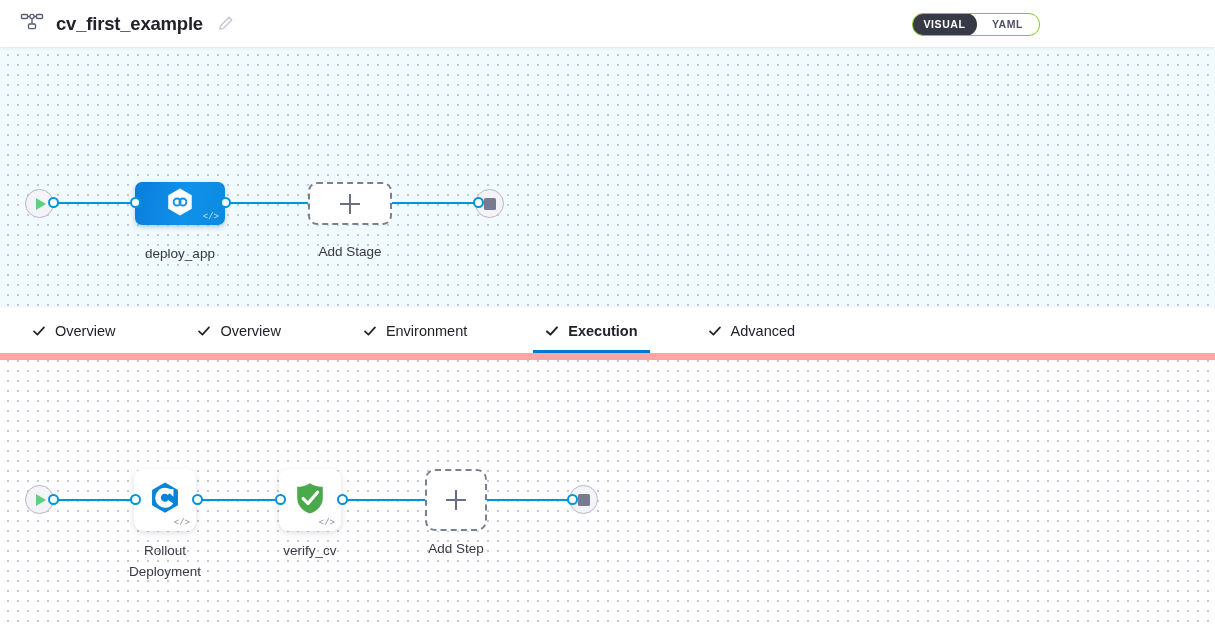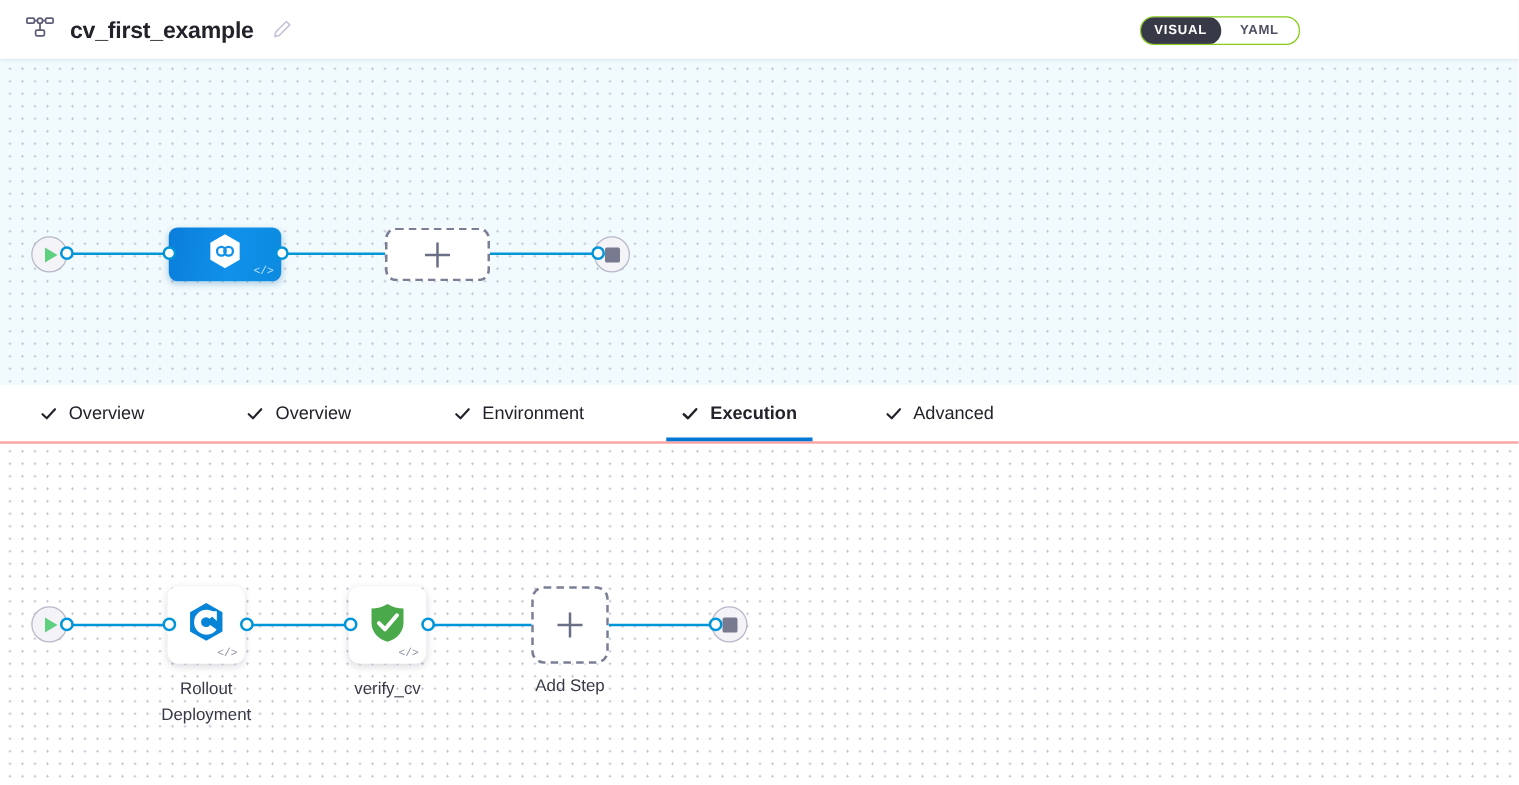--- a/index.html
+++ b/index.html
@@ -55,21 +55,21 @@
   .canvas-bottom{
     top:353px;height:275px;
     background-color:#ffffff;
     background-image:radial-gradient(circle, #c3c9d4 0.85px, transparent 0.9px);
     background-size:10px 10px;background-position:3px 3px;
   }
 
   
   .tabbar{
     position:absolute;left:0;top:308px;width:1215px;height:45px;
-    background:#ffffff;border-bottom:2px solid #fca5a5;
+    background:#ffffff;border-bottom:7px solid #fca5a5;
     display:flex;align-items:flex-end;z-index:10;
   }
   .tab{
     position:relative;height:44px;display:flex;align-items:center;gap:9px;
     padding:0 12px;cursor:pointer;user-select:none;
   }
   .tab .tcheck{width:14px;height:14px;display:block;flex:none;}
   .tab .tlabel{font-size:14.5px;color:#22222a;white-space:nowrap;}
   .tab.active .tlabel{font-weight:bold;}
   .tab.active:after{
@@ -191,24 +191,26 @@
           <g fill="none" stroke="#1091ea" stroke-width="2.2">
             <circle cx="16.6" cy="20" r="4.1"></circle>
             <circle cx="23.4" cy="20" r="4.1"></circle>
           </g>
         </svg>
       </span>
       <span class="codebadge">&lt;/&gt;</span>
     </div>
     <div class="port" style="left:130px;top:150px;"></div>
     <div class="port" style="left:220px;top:150px;"></div>
+    <div class="node-label" style="left:100px;top:196px;width:160px;">deploy_app</div>
 
     <div class="add-node stage" style="left:308px;top:182px;width:84px;height:43px;margin-top:-47px;">
       <span class="plus"></span>
     </div>
+    <div class="node-label" style="left:270px;top:194px;width:160px;">Add Stage</div>
 
     <div class="port" style="left:473px;top:150px;"></div>
     <div class="terminal" style="left:475px;top:142px;">
       <div class="stop-sq"></div>
     </div>
   </div>
 
   <div class="tabbar">
     <div class="tab" style="margin-left:20px;">
       <span class="tcheck">

